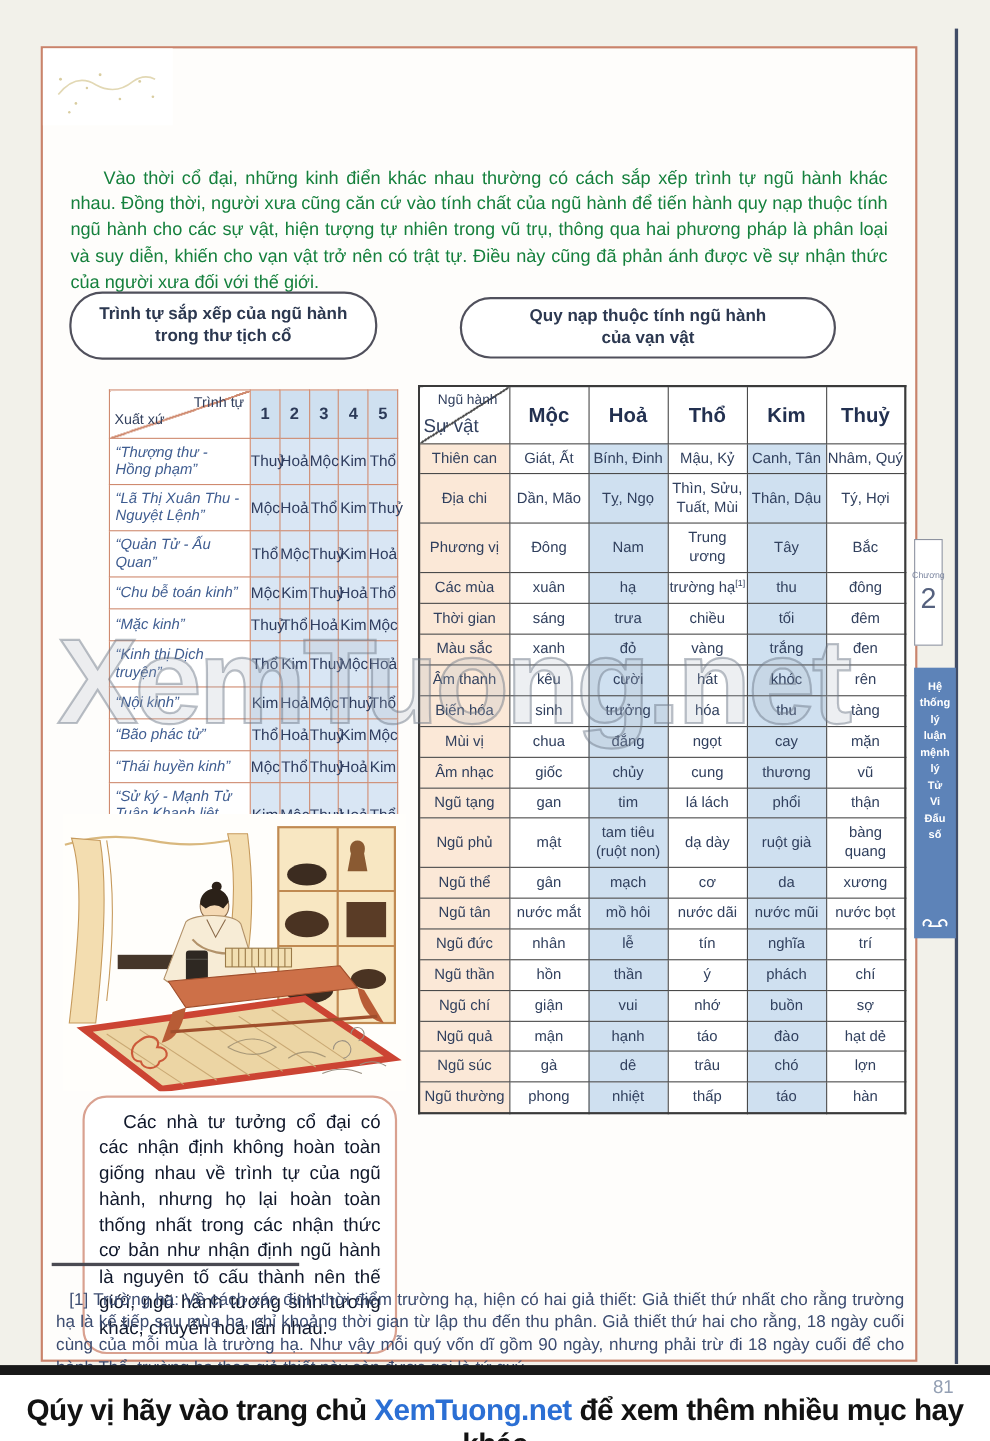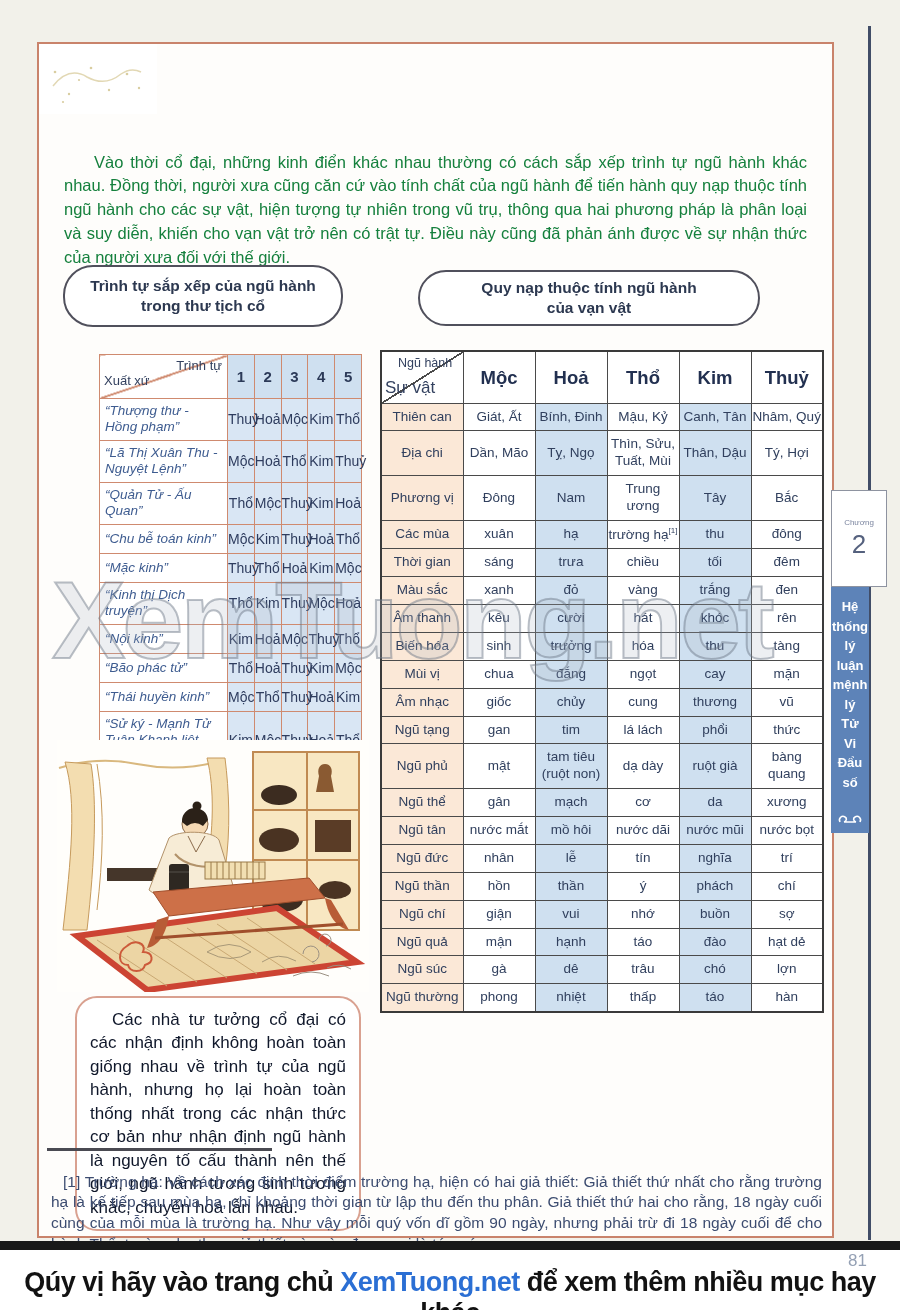--- a/index.html
+++ b/index.html
@@ -80,31 +80,31 @@
   }
   
   .foot-rule{position:absolute;left:8px;top:1104px;width:225px;border-top:3px solid #4a4a52;}
   .footnote{
     position:absolute;left:12px;right:10px;top:1112px;
     font-size:15.5px;line-height:1.34;color:#3c4c70;text-align:justify;text-indent:12px;
   }
   
   .divider-line{position:absolute;left:868px;top:26px;width:3px;height:1214px;background:var(--divider,#414d67);}
   .chapter-box{
-    position:absolute;left:831px;top:490px;width:56px;height:97px;background:#fff;
+    position:absolute;left:831px;top:490px;width:26px;height:97px;background:#fff;
     border:1px solid #8e93a0;box-sizing:border-box;z-index:3;
     display:flex;flex-direction:column;align-items:center;justify-content:center;
   }
   .chapter-label{font-size:8px;color:#7c86a0;}
   .chapter-num{font-size:26px;color:#55617e;margin-top:2px;}
   .tab-blue{
-    position:absolute;left:831px;top:587px;width:38px;height:246px;box-sizing:border-box;
+    position:absolute;left:831px;top:607px;width:38px;height:246px;box-sizing:border-box;
     background:var(--tab-blue,#5d83b8);color:#fff;z-index:3;padding-top:10px;
     display:flex;flex-direction:column;align-items:center;
-    font-weight:bold;font-size:13px;line-height:1.5;text-align:center;
+    font-weight:bold;font-size:10px;line-height:1.5;text-align:center;
   }
   .tab-glyph{margin-top:auto;margin-bottom:8px;}
   
   .watermark{
     position:absolute;left:52px;top:556px;z-index:40;pointer-events:none;
     font-size:110px;font-weight:bold;letter-spacing:-3px;white-space:nowrap;
     color:rgba(175,184,195,.22);
     -webkit-text-stroke:2px rgba(105,115,130,.45);
   }
   
@@ -342,21 +342,21 @@
           <td>cung</td>
           <td class="blue">thương</td>
           <td>vũ</td>
         </tr>
         <tr>
           <td class="rowhead">Ngũ tạng</td>
           <td>gan</td>
           <td class="blue">tim</td>
           <td>lá lách</td>
           <td class="blue">phổi</td>
-          <td>thức</td>
+          <td>thận</td>
         </tr>
         <tr>
           <td class="rowhead">Ngũ phủ</td>
           <td>mật</td>
           <td class="blue">tam tiêu (ruột non)</td>
           <td>dạ dày</td>
           <td class="blue">ruột già</td>
           <td>bàng quang</td>
         </tr>
         <tr>

